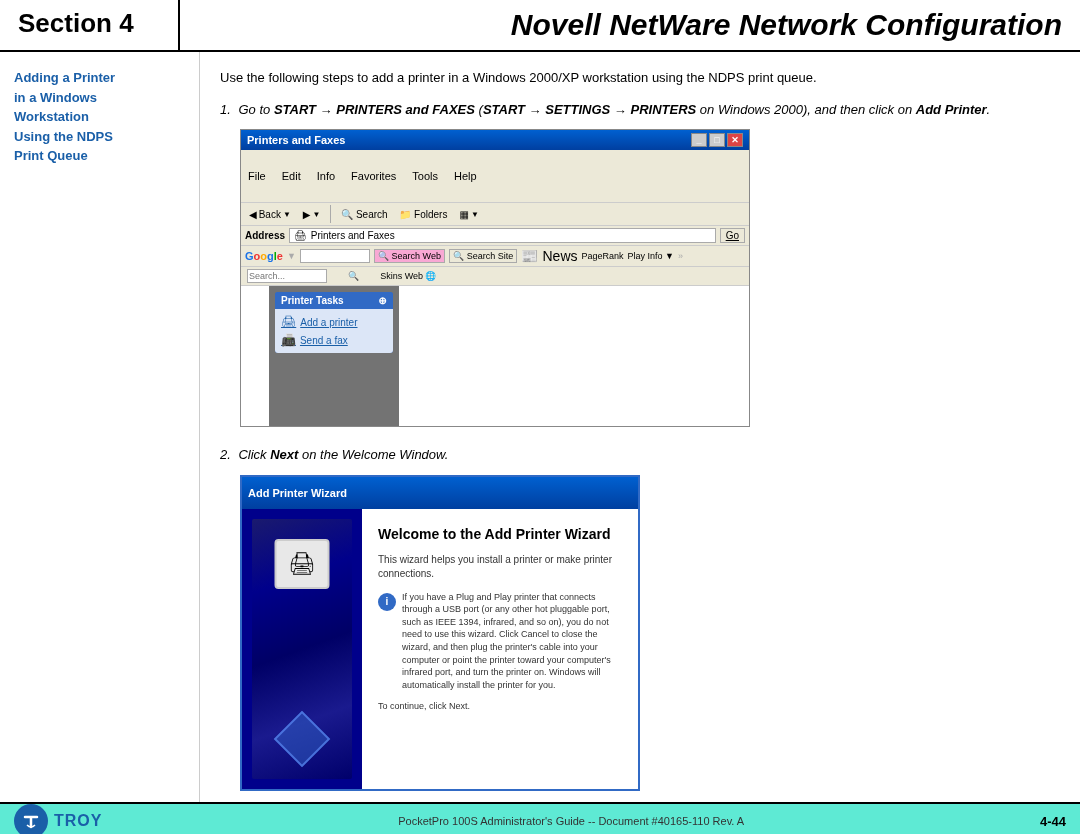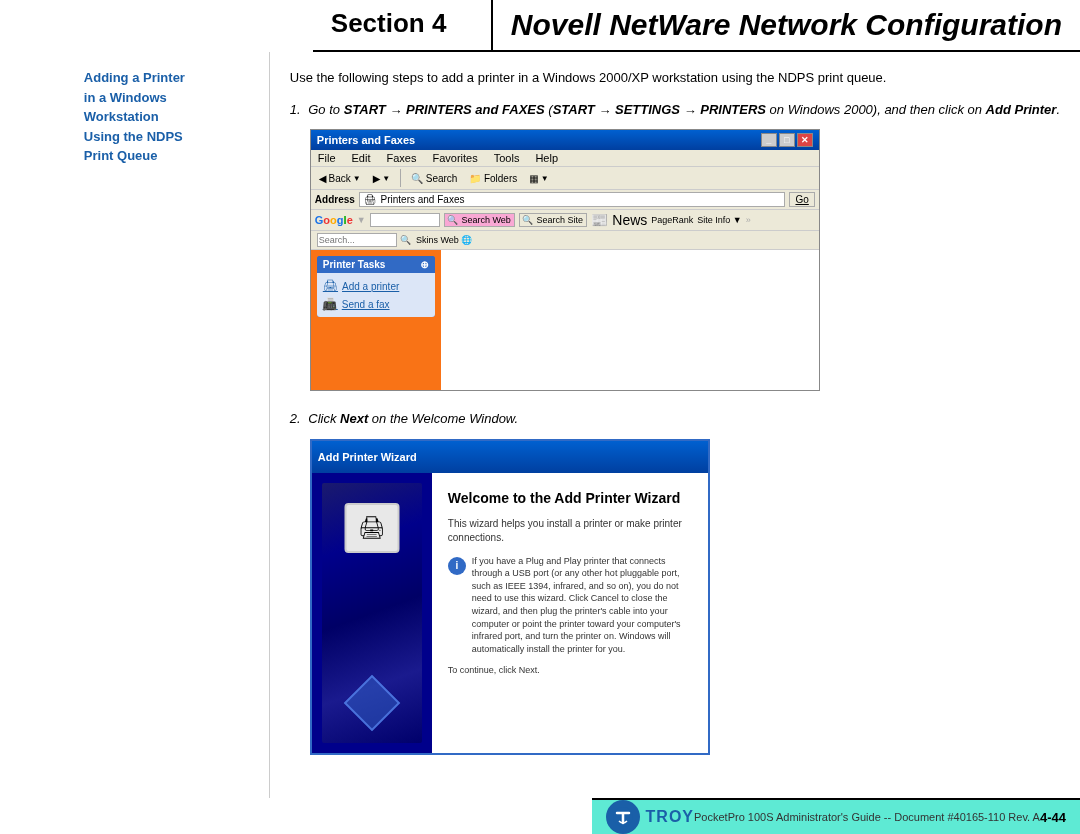--- a/index.html
+++ b/index.html
@@ -117,21 +117,21 @@
       display: flex;
       align-items: center;
       justify-content: center;
       cursor: pointer;
     }
     .win-btn.close { background: #d44; color: #fff; }
 
     .win-menubar {
       background: #ece9d8;
       border-bottom: 1px solid #ccc;
-      padding: 1px 4px;
+      padding: 19px 4px;
       display: flex;
       gap: 10px;
       font-size: 11px;
     }
     .win-menubar span { cursor: pointer; padding: 1px 3px; }
 
     .win-toolbar {
       background: #ece9d8;
       border-bottom: 1px solid #ccc;
       padding: 2px 4px;
@@ -191,22 +191,23 @@
       font-size: 10px;
     }
 
     .win-body {
       display: flex;
       background: #fff;
       min-height: 140px;
     }
     .win-sidebar {
       width: 130px;
-      background: #f97316;
+      background: #737373;
       padding: 6px;
+      margin-left: 28px;
     }
     .task-panel {
       background: #316ac5;
       border-radius: 3px;
       overflow: hidden;
     }
     .task-panel-header {
       background: #316ac5;
       color: #fff;
       font-size: 10px;
@@ -353,21 +354,21 @@
       text-align: center;
     }
     .footer-page {
       font-size: 13px;
       font-weight: bold;
     }
   </style>
 </head>
 <body>
 
-<div style="display:flex; flex-direction:column; height:834px; width:1080px; background:#fff;align-items:flex-end;">
+<div style="display:flex; flex-direction:column; height:834px; width:1080px; background:#fff;">
 
   <div class="header">
     <div class="header-section">
       <span>Section</span> <span>4</span>
     </div>
     <div class="header-title">Novell NetWare Network Configuration</div>
   </div>
 
   <div class="main">
 
@@ -393,21 +394,21 @@
             <div class="win-titlebar-btns">
               <div class="win-btn">_</div>
               <div class="win-btn">□</div>
               <div class="win-btn close">✕</div>
             </div>
           </div>
 
           <div class="win-menubar">
             <span>File</span>
             <span>Edit</span>
-            <span>Faxes</span>
+            <span>Info</span>
             <span>Favorites</span>
             <span>Tools</span>
             <span>Help</span>
           </div>
 
           <div class="win-toolbar">
             <div class="toolbar-btn">
               <span>◀</span>
               <span>Back</span>
               <span class="toolbar-arrow">▼</span>
@@ -443,25 +444,25 @@
           <div class="google-bar">
             <span style="font-weight:bold; font-size:11px;">
               <span style="color:#1a73e8;">G</span><span style="color:#e33;">o</span><span style="color:#fa0;">o</span><span style="color:#1a73e8;">g</span><span style="color:#0a0;">l</span><span style="color:#e33;">e</span>
             </span>
             <span style="font-size:9px; color:#aaa;">▼</span>
             <input type="text" style="width: 70px; border: 1px solid rgb(170, 170, 170); font-size: 9px; padding: 1px;">
             <button style="font-size:9px; border:1px solid #aaa; padding:1px 3px; background:#f9a8d4; cursor:pointer;">🔍 Search Web</button>
             <button style="font-size:9px; border:1px solid #aaa; padding:1px 3px; background:#ece9d8; cursor:pointer;">🔍 Search Site</button>
             <span style="font-size:14px;">📰 News</span>
             <span style="font-size:9px;">PageRank</span>
-            <span style="font-size:9px;">Site Info ▼</span>
+            <span style="font-size:9px;">Play Info ▼</span>
             <span style="font-size:9px; color:#aaa;">»</span>
           </div>
 
-          <div style="background:#ece9d8; border-bottom:1px solid #ccc; padding:2px 6px; display:flex; align-items:center; gap:4px; font-size:9px;">
+          <div style="background:#ece9d8; border-bottom:1px solid #ccc; padding:2px 6px; display:flex; align-items:center; gap:21px; font-size:9px;">
             <input type="text" placeholder="Search..." style="width: 80px; border: 1px solid rgb(170, 170, 170); font-size: 9px; padding: 1px;">
             <span>🔍</span>
             <span>Skins Web 🌐</span>
           </div>
 
           <div class="win-body">
             <div class="win-sidebar">
               <div class="task-panel">
                 <div class="task-panel-header">
                   <span>Printer Tasks</span>

